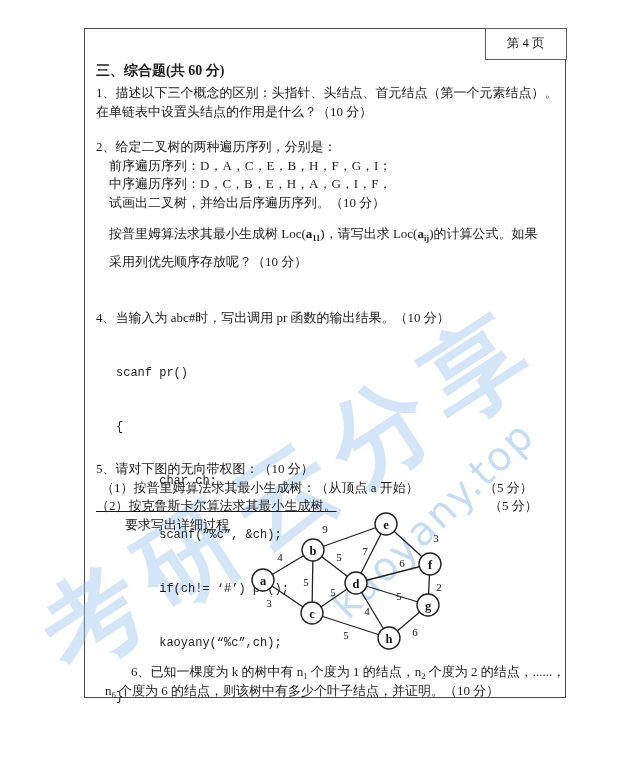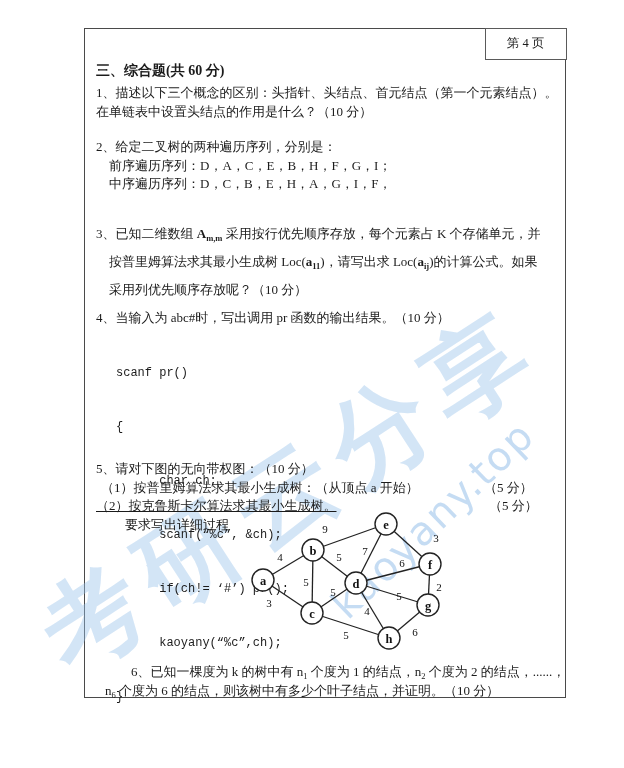--- a/index.html
+++ b/index.html
@@ -50,24 +50,24 @@
 
       <div class="abs" style="left:11px;top:55px;">
         <div class="txt">1、描述以下三个概念的区别：头指针、头结点、首元结点（第一个元素结点）。</div>
         <div class="txt" style="">在单链表中设置头结点的作用是什么？（10 分）</div>
       </div>
 
       <div class="abs" style="left:11px;top:109px;">
         <div class="txt">2、给定二叉树的两种遍历序列，分别是：</div>
         <div class="txt" style="margin-left:13px;">前序遍历序列：D，A，C，E，B，H，F，G，I；</div>
         <div class="txt" style="margin-left:13px;">中序遍历序列：D，C，B，E，H，A，G，I，F，</div>
+        <div class="txt" style="margin-left:13px;">试画出二叉树，并给出后序遍历序列。（10 分）</div>
       </div>
 
       <div class="abs" style="left:11px;top:191px;">
-        <div class="txt wide"><span>3、已知二维数组 </span><b>A</b><sub class="s bold">m,m</sub><span> 采用按行优先顺序存放，每个元素占 K 个存储单元，并</span></div>
         <div class="txt wide" style="margin-left:13px;"><span>按普里姆算法求其最小生成树 Loc(</span><b>a</b><sub class="s bold">11</sub><span>)，请写出求 Loc(</span><b>a</b><sub class="s bold">ij</sub><span>)的计算公式。如果</span></div>
         <div class="txt wide" style="margin-left:13px;">采用列优先顺序存放呢？（10 分）</div>
       </div>
 
       <div class="abs" style="left:11px;top:280px;">
         <div class="txt">4、当输入为 abc#时，写出调用 pr 函数的输出结果。（10 分）</div>
         <div class="code" style="margin-left:20px;">
           <div>scanf pr()</div>
           <div>{</div>
           <div>      char ch;</div>

